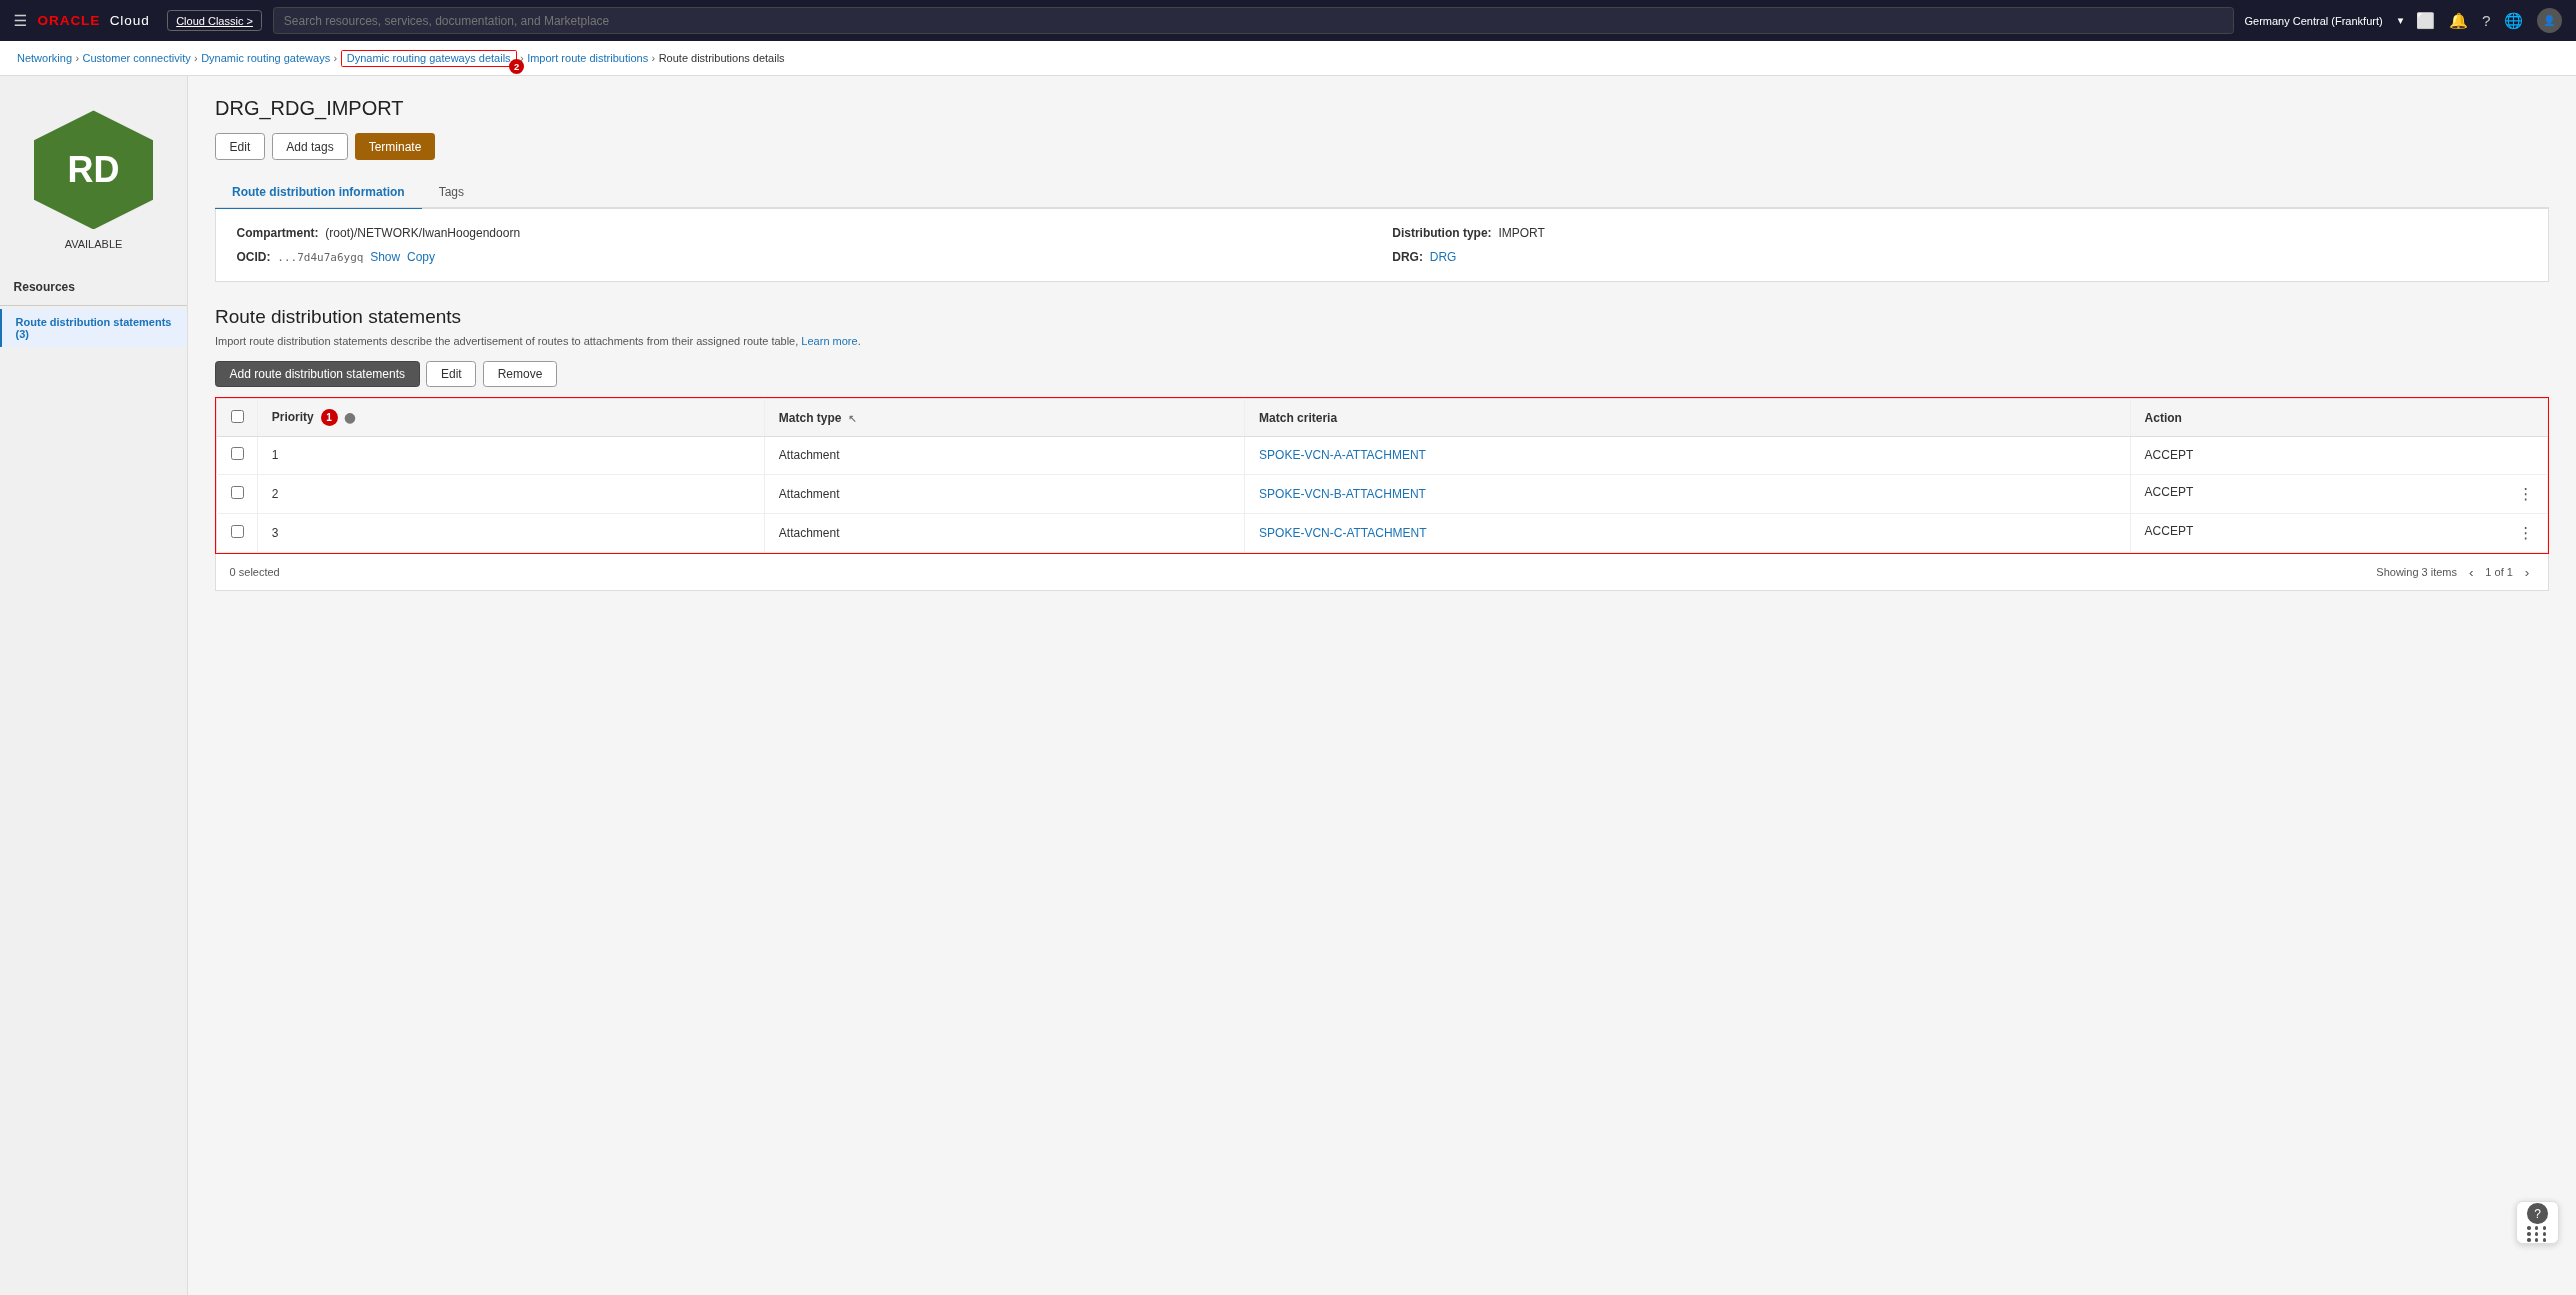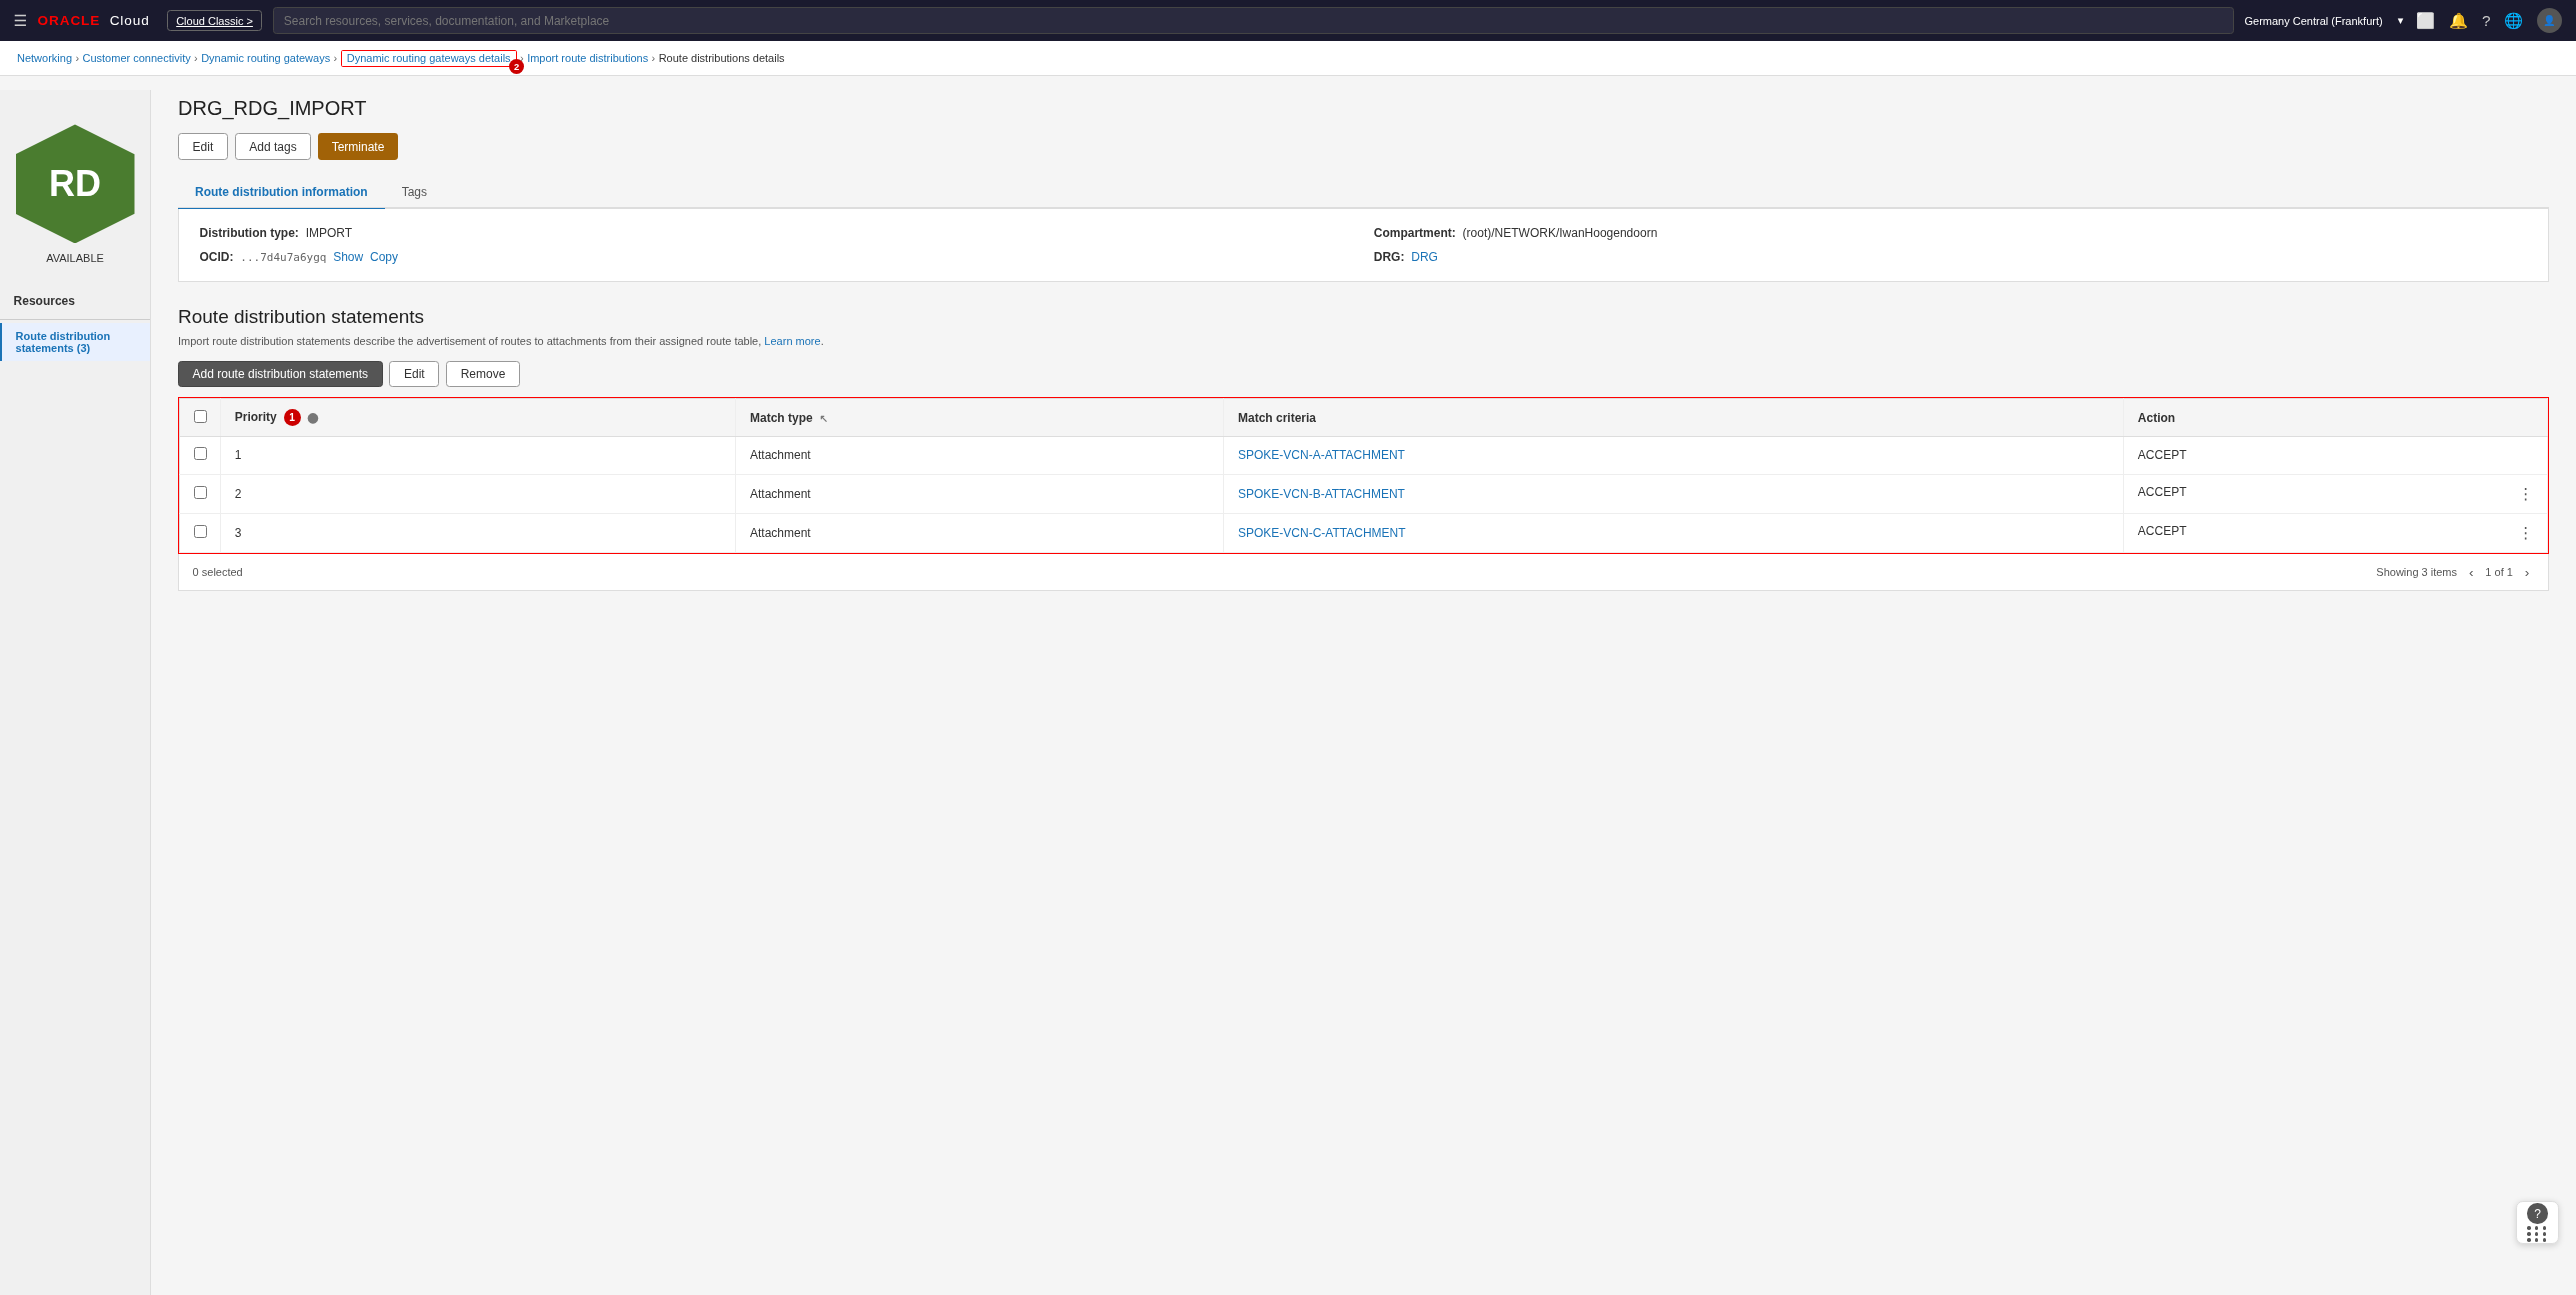--- a/index.html
+++ b/index.html
@@ -96,26 +96,25 @@
     }
 
     
     .main-layout {
       display: flex;
       min-height: calc(100vh - 41px - 34px);
     }
 
     
     .sidebar {
-      width: 151px;
+      width: 188px;
       background: #f0f0f0;
       padding: 17px 0;
       border-right: 0.9px solid #ddd;
       flex-shrink: 0;
-      margin-top: 14px;
     }
     .sidebar-icon-area {
       display: flex;
       flex-direction: column;
       align-items: center;
       padding: 17px;
     }
     .hexagon {
       width: 119px;
       height: 119px;
@@ -401,26 +400,26 @@
     </div>
 
     <div class="tabs">
       <div class="tab active">Route distribution information</div>
       <div class="tab">Tags</div>
     </div>
 
     <div class="info-panel">
       <div class="info-grid">
         <div class="info-row">
+          <span class="info-label">Compartment:</span>
+          <span class="info-value">(root)/NETWORK/IwanHoogendoorn</span>
+        </div>
+        <div class="info-row">
           <span class="info-label">Distribution type:</span>
           <span class="info-value">IMPORT</span>
-        </div>
-        <div class="info-row">
-          <span class="info-label">Compartment:</span>
-          <span class="info-value">(root)/NETWORK/IwanHoogendoorn</span>
         </div>
         <div class="info-row">
           <span class="info-label">OCID:</span>
           <span class="ocid-text">...7d4u7a6ygq</span>
           <a href="#" class="info-link">Show</a>
           <a href="#" class="info-link">Copy</a>
         </div>
         <div class="info-row">
           <span class="info-label">DRG:</span>
           <a href="#" class="info-link">DRG</a>

